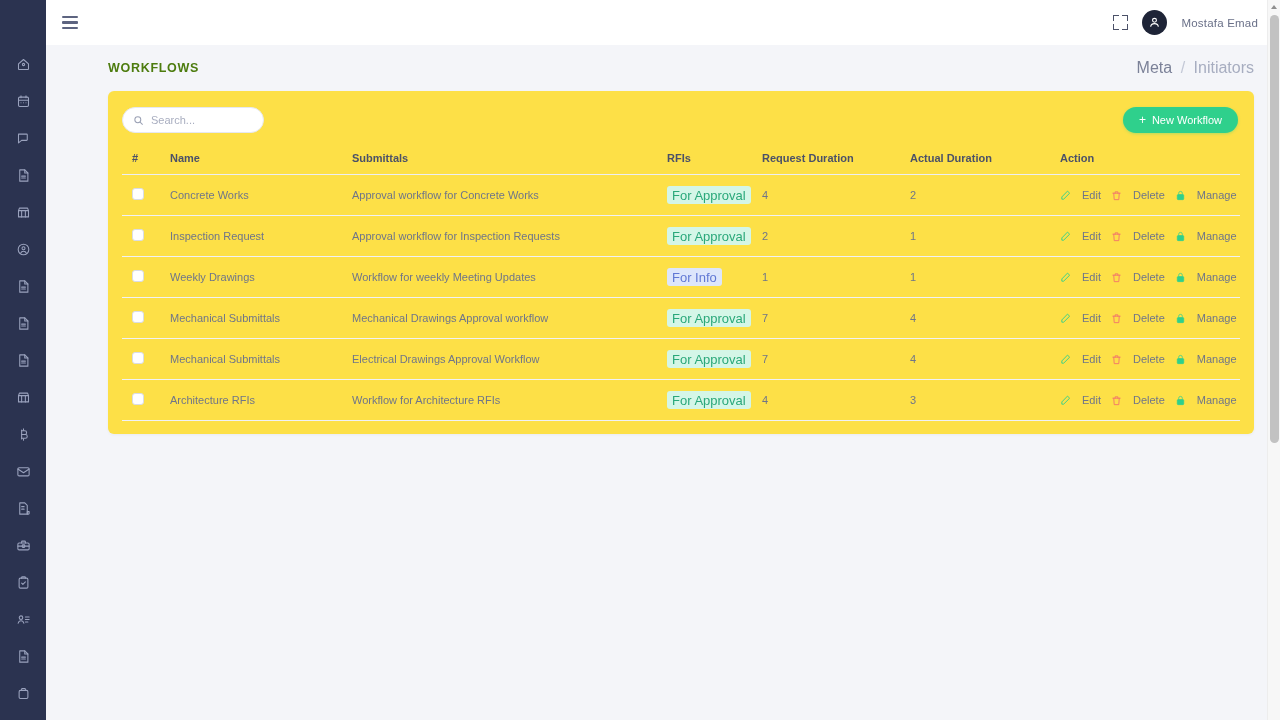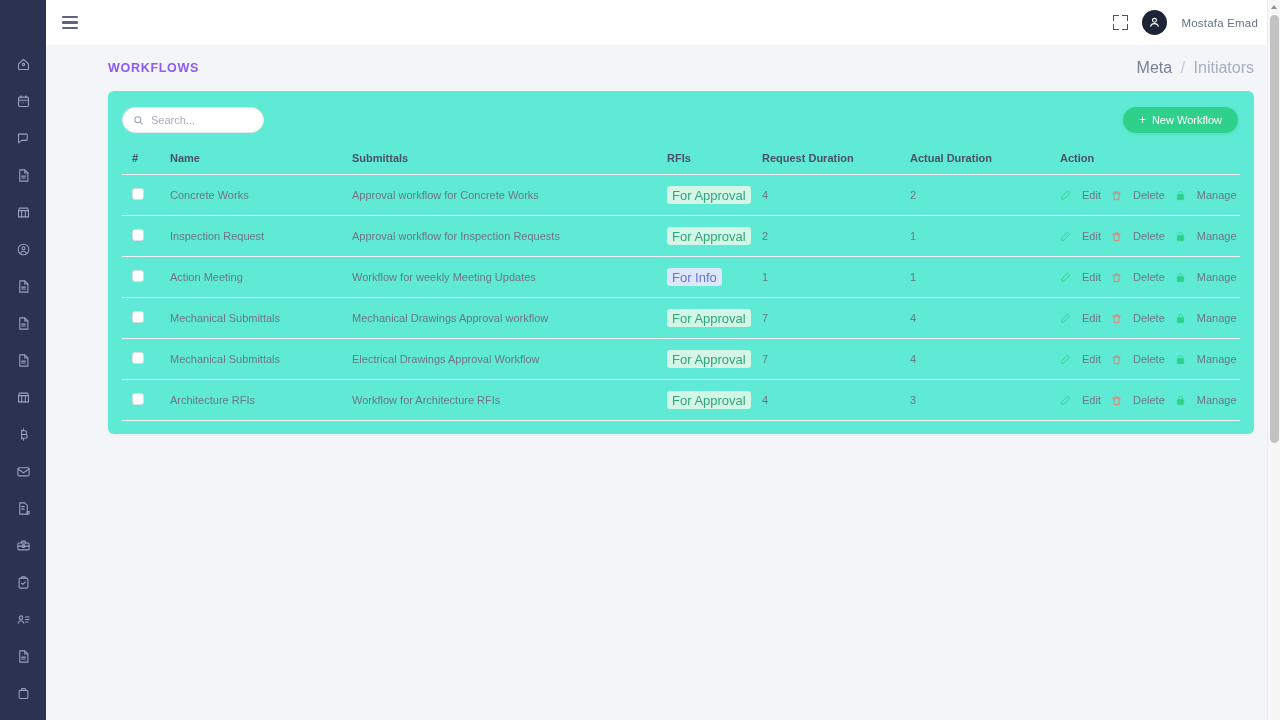--- a/index.html
+++ b/index.html
@@ -77,30 +77,30 @@
     flex: 0 0 46px;
     display: flex;
     align-items: center;
     justify-content: space-between;
     padding: 0 26px 0 62px;
   }
   .page-title {
     font-size: 12.5px;
     font-weight: bold;
     letter-spacing: .7px;
-    color: #8b5cf6;
+    color: #4d7c0f;
   }
   .breadcrumb { font-size: 16px; color: #a7adc0; }
   .breadcrumb .crumb-active { color: #7b8198; }
   .breadcrumb .sep { margin: 0 4px; color: #c3c8d6; }
 
   
   .card {
     margin: 0 26px 0 62px;
-    background: #5eead4;
+    background: #fde047;
     border-radius: 6px;
     box-shadow: 0 1px 3px rgba(40,50,80,.05);
     padding: 16px 14px 14px 14px;
     height: 343px;
   }
   .card-top {
     display: flex; align-items: center; justify-content: space-between;
     padding: 0 2px 0 0;
     margin-bottom: 13px;
   }
@@ -483,21 +483,21 @@
                       <rect x="5" y="10" width="14" height="11" rx="2"></rect>
                       <path d="M8 10V7a4 4 0 0 1 8 0v3" fill="none"></path>
                     </svg>
                     <span>Manage</span>
                   </span>
                 </div>
               </td>
             </tr>
             <tr>
               <td class="col-hash"><span class="chk"></span></td>
-              <td class="col-name"><span>Action Meeting</span></td>
+              <td class="col-name"><span>Weekly Drawings</span></td>
               <td class="col-desc"><span>Workflow for weekly Meeting Updates</span></td>
               <td class="col-type"><span class="badge info">For Info</span></td>
               <td class="col-cdur"><span>1</span></td>
               <td class="col-adur"><span>1</span></td>
               <td class="col-act">
                 <div class="actions">
                   <span class="act">
                     <svg viewBox="0 0 24 24" fill="none" stroke="#2fd08c" stroke-width="2" stroke-linecap="round" stroke-linejoin="round">
                       <path d="M17 3l4 4L8 20H4v-4z"></path>
                     </svg>

